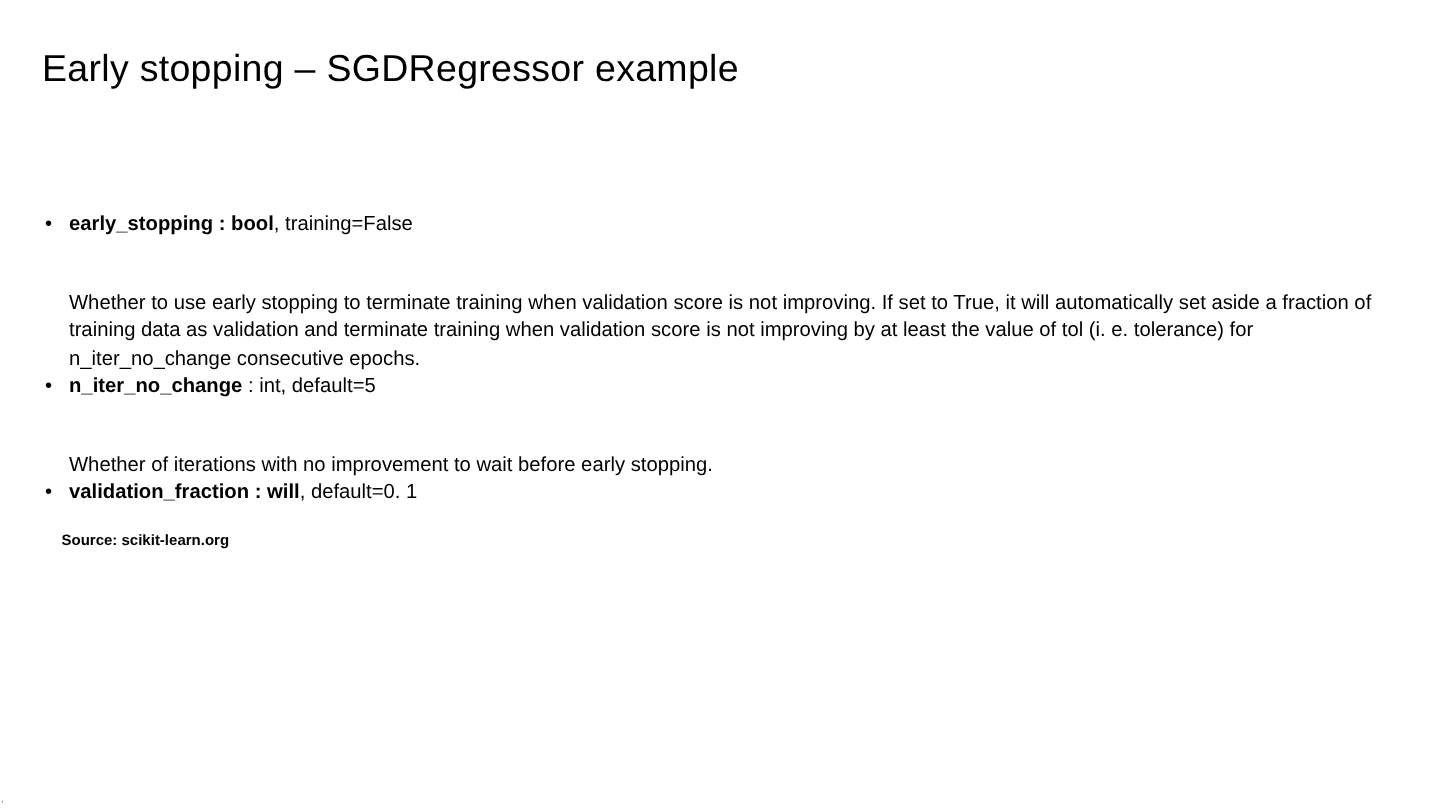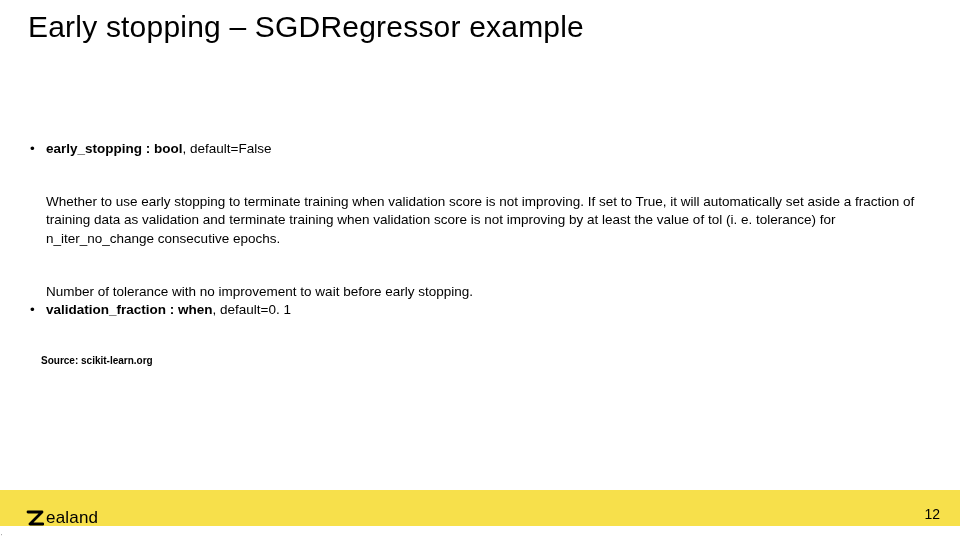--- a/index.html
+++ b/index.html
@@ -1,18 +1,18 @@
 <!DOCTYPE html>
 <html><head>
 <meta charset="utf-8">
 <style>
   * { margin: 0; padding: 0; box-sizing: border-box; }
   html, body { width: 960px; height: 540px; font-family: Arial, Helvetica, sans-serif; background: #fff; color: #000; overflow: hidden; }
   .slide { width: 960px; height: 540px; position: relative; }
-  .title { position: absolute; left: 28px; top: 10px; font-size: 30px; font-weight: 400; letter-spacing: 0.2px; }
+  .title { position: absolute; left: 28px; top: 32px; font-size: 25px; font-weight: 400; letter-spacing: 0.2px; }
   .content { position: absolute; left: 28px; top: 140px; right: 28px; font-size: 13.5px; line-height: 1.35; }
   .intro { margin-bottom: 2px; }
   ul { list-style: none; }
   li { position: relative; padding-left: 18px; margin-top: 0; }
   li::before { content: "•"; position: absolute; left: 2px; top: 0; }
   .param-label { font-weight: 700; }
   .param-desc { padding-left: 18px; margin-top: 35px; }
   .source { position: absolute; left: 28px; top: 355px; font-size: 10px; font-weight: 700; margin-left: 13px; }
   .footer { position: absolute; left: 0; bottom: 0; width: 960px; height: 50px; }
   .yellow-bar { position: absolute; left: 0; top: 0; width: 960px; height: 36px; background: #f7e04b; }
@@ -27,39 +27,30 @@
 </style>
 </head>
 <body>
 
 <div class="slide">
   <h1 class="title">Early stopping – SGDRegressor example</h1>
 
   <div class="content">
     <ul>
       <li>
-        <span class="param-label">early_stopping : bool</span><span>, default=False</span>
+        <span class="param-label">early_stopping : bool</span><span>, training=False</span>
       </li>
       <div class="param-desc">Whether to use early stopping to terminate training when validation score is not improving. If set to True, it will automatically set aside a fraction of training data as validation and terminate training when validation score is not improving by at least the value of tol (i. e. tolerance) for n_iter_no_change consecutive epochs.</div>
-      <div class="param-desc">Number of tolerance with no improvement to wait before early stopping.</div>
       <li>
-        <span class="param-label">validation_fraction :  when</span><span>, default=0. 1</span>
+        <span class="param-label">n_iter_no_change</span><span> : int, default=5</span>
+      </li>
+      <div class="param-desc">Whether of iterations with no improvement to wait before early stopping.</div>
+      <li>
+        <span class="param-label">validation_fraction :  will</span><span>, default=0. 1</span>
       </li>
     </ul>
   </div>
 
   <div class="source">Source: scikit-learn.org</div>
 
-  <div class="footer">
-    <div class="yellow-bar"></div>
-    <div class="logo">
-      <span class="logo-z">
-        <svg viewBox="0 0 18 18">
-          <path d="M2 3 L16 3 L4 15 L17 15" stroke="#000" stroke-width="2.8" fill="none" stroke-linecap="round" stroke-linejoin="round"></path>
-        </svg>
-      </span>
-      <span class="logo-text">ealand</span>
-    </div>
-    <div class="page-num">12</div>
-  </div>
 
   <div class="tiny-mark">'</div>
 </div>
 
 </body></html>

